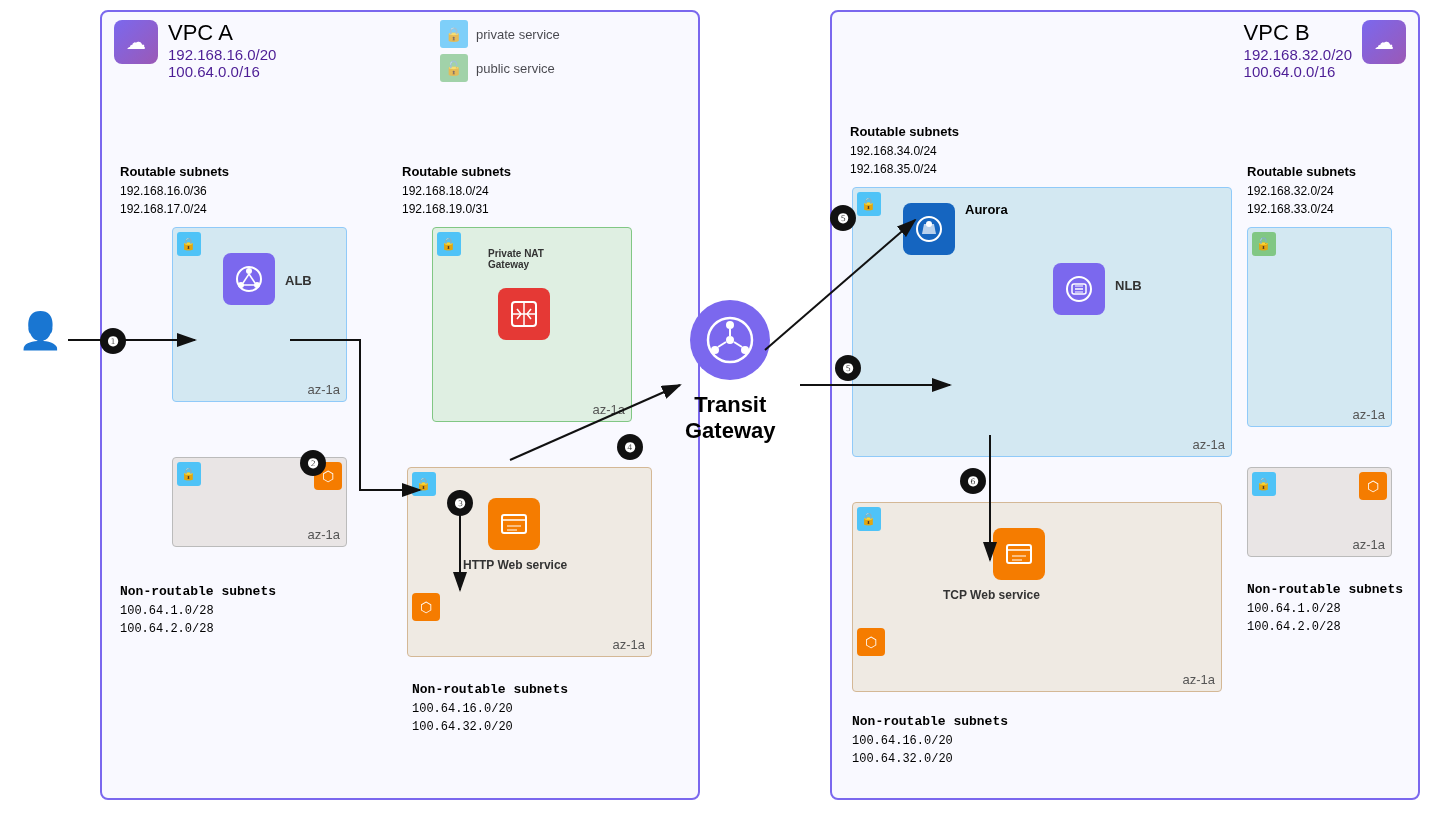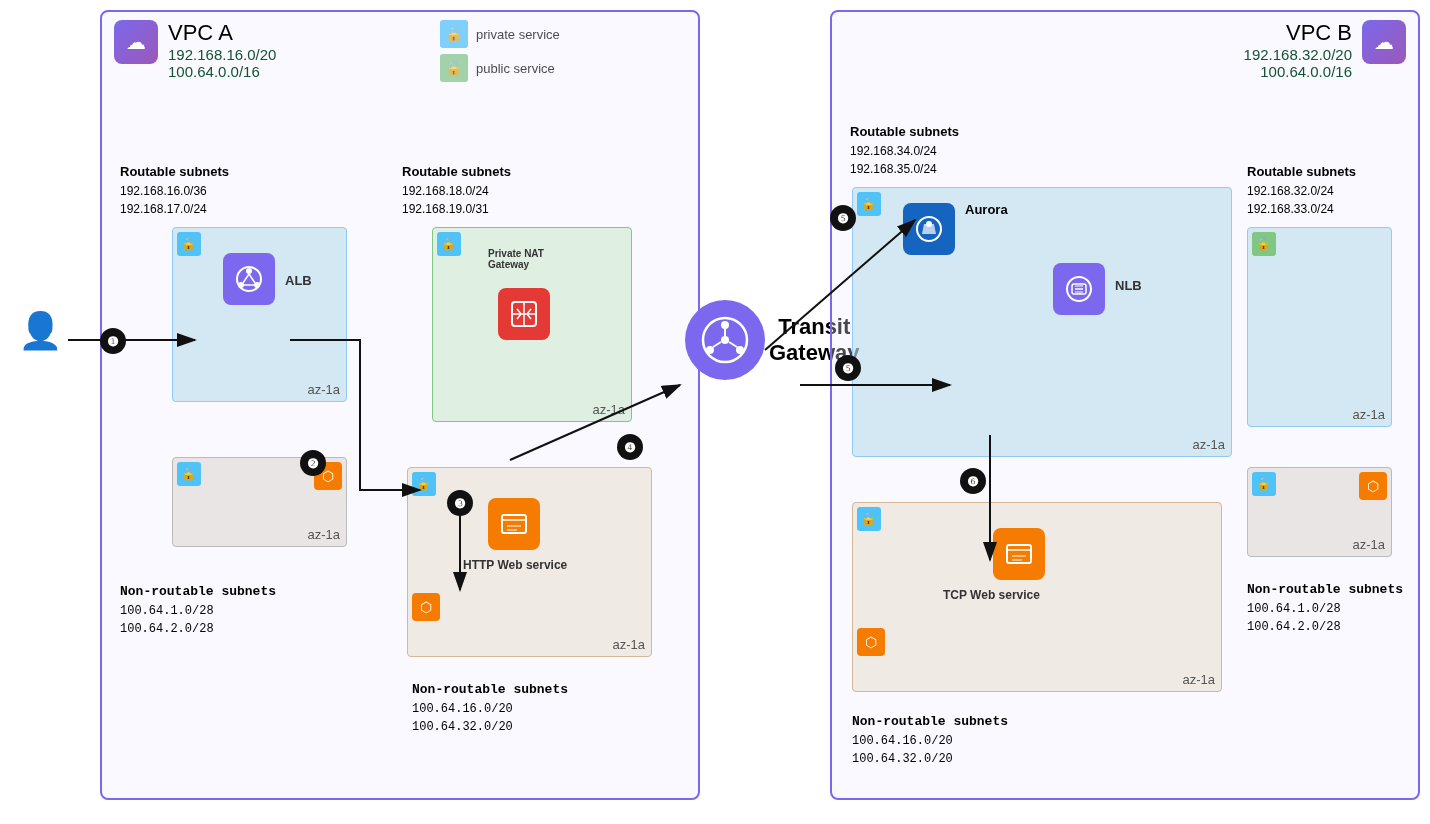--- a/index.html
+++ b/index.html
@@ -71,21 +71,21 @@
       flex-shrink: 0;
     }
     .vpc-title {
       font-size: 22px;
       font-weight: normal;
       line-height: 1.2;
     }
     .vpc-subtitle {
       font-size: 15px;
       font-weight: normal;
-      color: #14532d;
+      color: #4c1d95;
     }
 
     
     .subnet-container {
       position: absolute;
       border-radius: 4px;
     }
     .subnet-private {
       background: rgba(173, 216, 230, 0.5);
       border: 1px solid #90CAF9;
@@ -172,23 +172,23 @@
       color: white;
       font-size: 13px;
       font-weight: bold;
       z-index: 20;
     }
 
     
     .transit-gw {
       position: absolute;
       display: flex;
-      flex-direction: row;
-      align-items: center;
-      gap: 4px;
+      flex-direction: column;
+      align-items: center;
+      gap: 12px;
     }
     .transit-gw-icon {
       width: 80px;
       height: 80px;
       background: #7B68EE;
       border-radius: 50%;
       display: flex;
       align-items: center;
       justify-content: center;
       font-size: 36px;
@@ -413,21 +413,21 @@
     </div>
     <div class="transit-gw-label">
       <span>Transit</span><br>
       <span>Gateway</span>
     </div>
   </div>
 
   <div class="vpc-box" style="left:830px; top:10px; width:590px; height:790px;">
     <div class="vpc-header" style="flex-direction:row-reverse;">
       <div class="vpc-cloud-icon">☁</div>
-      <div style="text-align:right;">
+      <div style="text-align:left;">
         <div class="vpc-title">VPC B</div>
         <div class="vpc-subtitle">192.168.32.0/20</div>
         <div class="vpc-subtitle">100.64.0.0/16</div>
       </div>
     </div>
 
     <div class="routable-text" style="left:18px; top:110px;">
       <strong>Routable subnets</strong><br>
       <span>192.168.34.0/24</span><br>
       <span>192.168.35.0/24</span>

